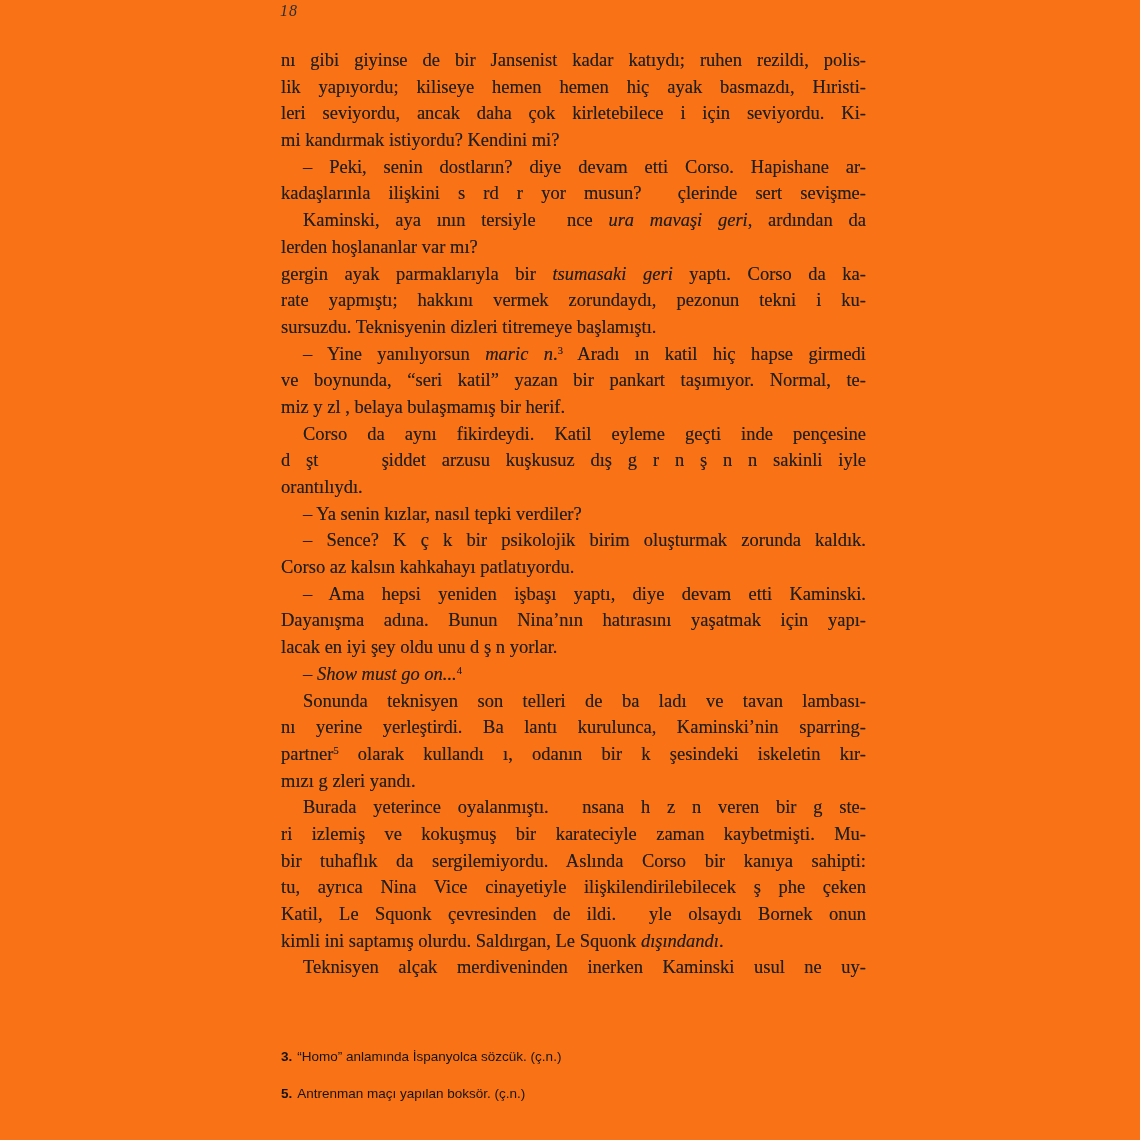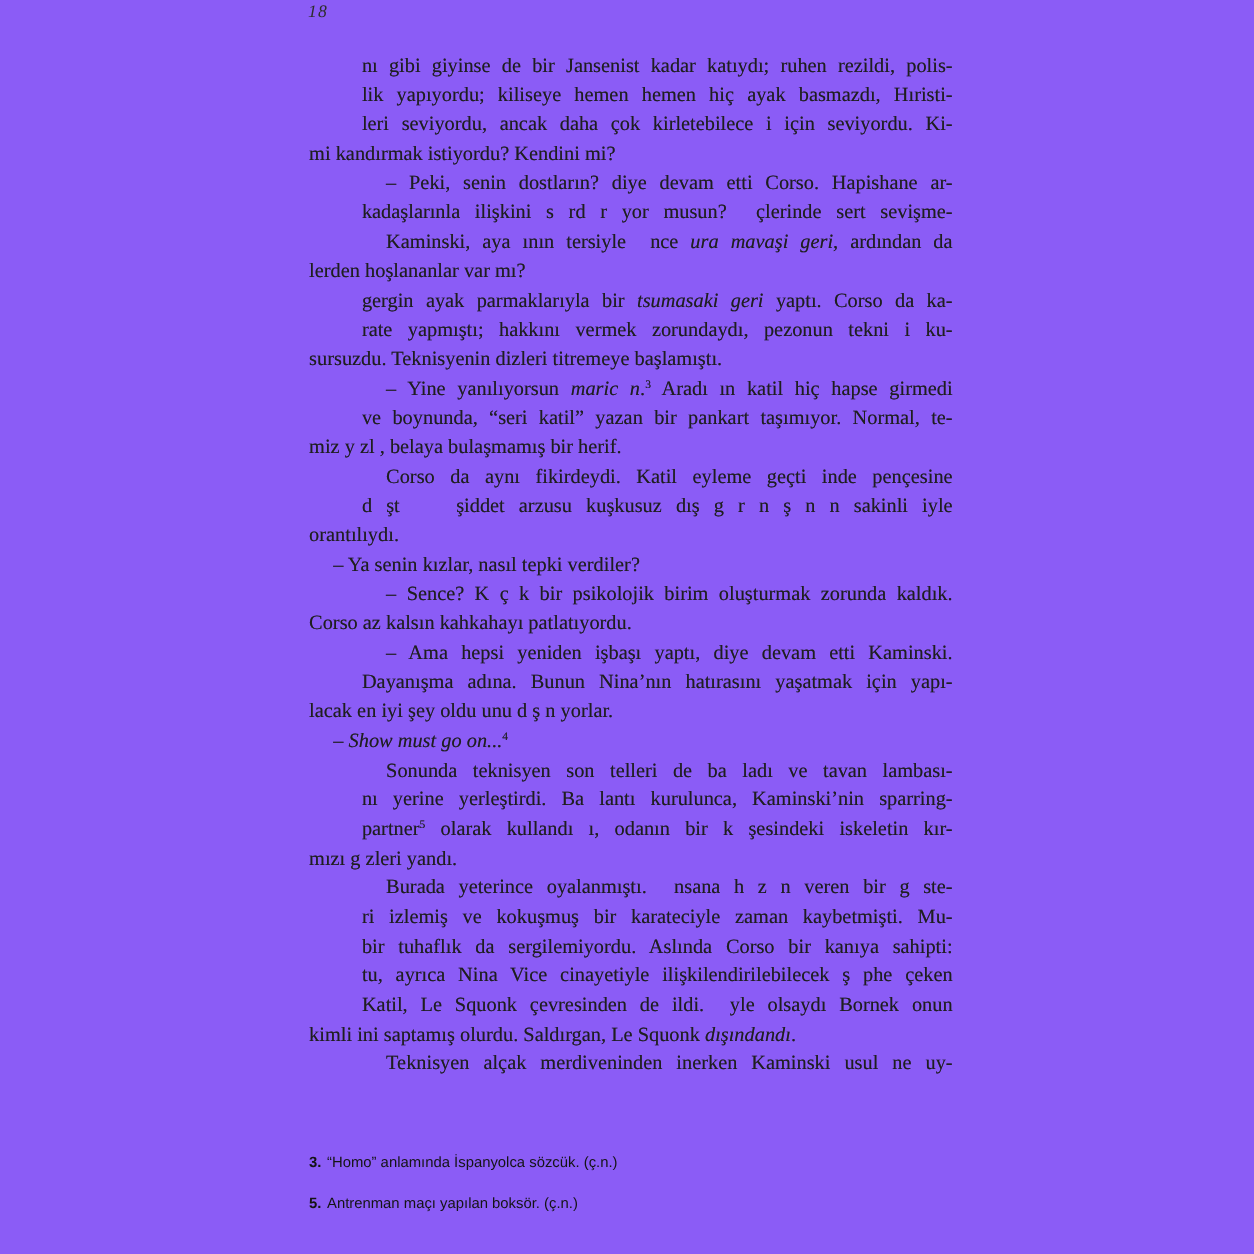--- a/index.html
+++ b/index.html
@@ -1,20 +1,20 @@
 <!DOCTYPE html>
 <html><head>
 <meta charset="utf-8">
 <style>
   html, body { margin: 0; padding: 0; background: #ffffff; }
   .page {
     position: relative;
     width: 1140px;
     height: 1140px;
-    background: #8b5cf6;
+    background: #f97316;
     overflow: hidden;
     font-family: "Liberation Serif", serif;
   }
   .pagenum {
     position: absolute;
     left: 280px;
     top: 2px;
     font-size: 16px;
     font-style: italic;
     color: #2e2e2e;
@@ -32,21 +32,20 @@
   .line {
     height: 26.7px;
     line-height: 26.7px;
     white-space: pre-wrap;
     text-align: left;
   }
   .line.j {
     text-align: justify;
     text-align-last: justify;
     text-justify: inter-word;
-    margin-left: 48px;
   }
   .line.ind { text-indent: 22px; }
   .line i { font-style: italic; }
   .line sup {
     font-size: 10.5px;
     line-height: 0;
     vertical-align: 6px;
   }
   .footnotes {
     position: absolute;

